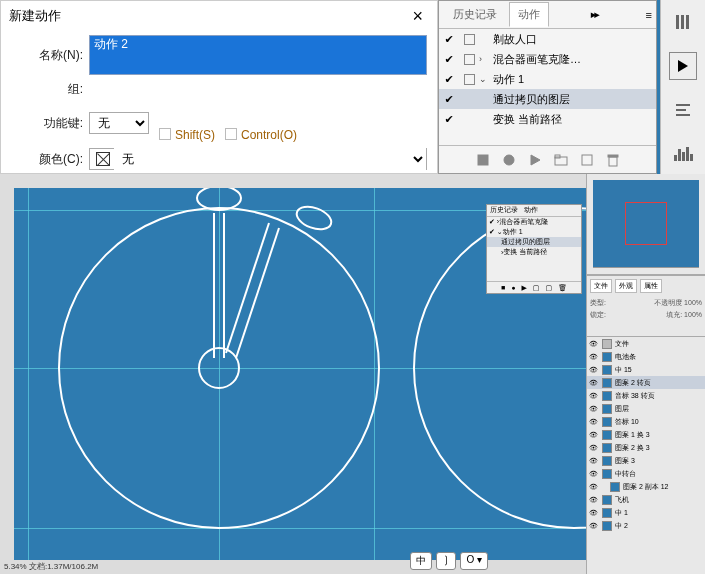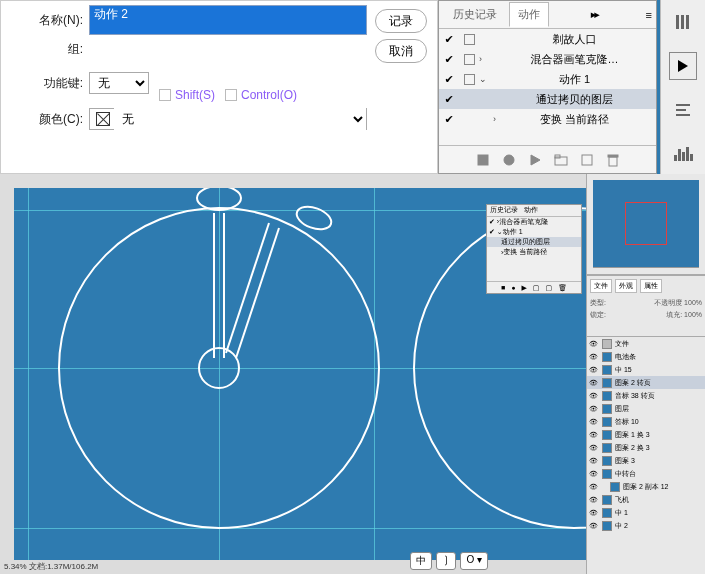--- a/index.html
+++ b/index.html
@@ -7,48 +7,48 @@
 
   
   .dialog { position: absolute; left: 0; top: 0; width: 438px; height: 174px; background: #fff; border: 1px solid #ccc; z-index: 10; }
   .dlg-titlebar { display: flex; justify-content: space-between; align-items: center; height: 30px; padding: 0 8px; }
   .dlg-title { font-size: 13px; }
   .close-x { font-size: 18px; cursor: pointer; padding: 2px 6px; }
   .dlg-body { padding: 4px 10px 10px 10px; display: flex; }
   .dlg-form { flex: 1; }
   .frow { display: flex; align-items: center; margin-bottom: 6px; }
   .flabel { width: 72px; text-align: right; font-size: 12px; margin-right: 6px; color: #222; }
-  .finput { flex: 1; height: 30px; border: 1px solid #8aa0c2; padding: 0 4px; font-size: 12px; }
+  .finput { flex: 1; height: 40px; border: 1px solid #8aa0c2; padding: 0 4px; font-size: 12px; }
   .finput.selected { background: #1a74d8; }
   .finput.selected::placeholder, .finput.selected { color: #fff; }
   .sel-text { color: #fff; font-size: 12px; }
   .fselect { flex: 1; height: 22px; border: 1px solid #aaa; font-size: 12px; padding-left: 4px; background: #fff; }
   .fselect.small { flex: 0 0 60px; }
-  .chklabel { font-size: 12px; margin-left: 10px; color: #8b5cf6; display: flex; align-items: center; margin-top: 24px; }
+  .chklabel { font-size: 12px; margin-left: 10px; color: #a16207; display: flex; align-items: flex-start; margin-top: 24px; }
   .chk { width: 12px; height: 12px; border: 1px solid #bbb; margin-right: 4px; }
   .color-swatch { width: 14px; height: 14px; border: 1px solid #333; margin: 0 4px 0 6px; position: relative; }
   .color-swatch::before, .color-swatch::after { content:""; position:absolute; background:#333; width:140%; height:1px; left:-20%; top:50%; }
   .color-swatch::before { transform: rotate(45deg); }
   .color-swatch::after { transform: rotate(-45deg); }
   .dlg-btns { width: 52px; display: flex; flex-direction: column; gap: 6px; margin-left: 8px; margin-top: 4px; }
   .dbtn { height: 24px; border: 1px solid #aaa; border-radius: 12px; font-size: 12px; background: #fff; }
 
   
   .actions-panel { position: absolute; left: 438px; top: 0; width: 219px; height: 174px; background: #f4f4f4; border: 1px solid #999; }
   .apanel-tabs { height: 28px; display: flex; align-items: center; border-bottom: 1px solid #bbb; padding-left: 6px; gap: 4px; }
   .tab { font-size: 11px; padding: 4px 8px; color: #666; }
   .tab.active { background: #fff; border: 1px solid #bbb; border-bottom: 1px solid #fff; }
   .tab-more { margin-left: auto; font-size: 11px; padding-right: 6px; letter-spacing: -2px; }
   .alist { height: 116px; overflow: hidden; }
   .arow { display: flex; align-items: center; height: 20px; font-size: 11px; }
   .arow .chkcol { width: 20px; text-align: center; }
   .arow .boxcol { width: 20px; }
   .arow .folder-box { width: 11px; height: 11px; border: 1px solid #888; margin: auto; }
   .arow .arrow { width: 14px; font-size: 9px; color: #444; }
-  .arow .label { flex: 1; white-space: nowrap; overflow: hidden; text-overflow: ellipsis; text-align: center; }
+  .arow .label { flex: 1; white-space: nowrap; overflow: hidden; text-overflow: ellipsis; }
   .arow.selected { background: #cfd6e0; }
   .indent1 { padding-left: 14px; }
   .indent2 { padding-left: 0; }
   .apanel-footer { height: 28px; border-top: 1px solid #bbb; display: flex; align-items: center; justify-content: center; gap: 12px; }
   .af-icon { width: 14px; height: 14px; fill: #888; stroke: #888; }
 
   
   .vtools { position: absolute; left: 660px; top: 0; width: 45px; height: 174px; background: #eee; border-left: 1px solid #bbb; display: flex; flex-direction: column; align-items: center; padding-top: 8px; gap: 16px; }
   .vtool { width: 28px; height: 28px; display: flex; align-items: center; justify-content: center; }
   .vtool .tri { width: 0; height: 0; border-left: 10px solid #000; border-top: 6px solid transparent; border-bottom: 6px solid transparent; }
@@ -91,20 +91,24 @@
   .layers-panel .lrow.sel { background:#c8d0dc; }
   .ltabs { display:flex; gap:3px; padding:3px 3px 0 3px; border-top:1px solid #aaa; }
   .ltab { font-size:7px; padding:1px 3px; background:#fff; border:1px solid #bbb; }
 
   .statusbar { position:absolute; bottom:0; left:0; width:586px; height:14px; background:#dcdcdc; font-size:8px; padding:1px 4px; color:#333; }
 </style>
 </head>
 <body>
 
 <div class="dialog">
+  <div class="dlg-titlebar">
+    <span class="dlg-title">新建动作</span>
+    <span class="close-x">×</span>
+  </div>
   <div class="dlg-body">
     <div class="dlg-form">
       <div class="frow">
         <span class="flabel">名称(N):</span>
         <div class="finput selected">
           <span class="sel-text">动作 2</span>
         </div>
       </div>
       <div class="frow">
         <span class="flabel">组:</span>
@@ -125,24 +129,20 @@
       </div>
       <div class="frow">
         <span class="flabel">颜色(C):</span>
         <div style="flex:1; display:flex; align-items:center; border:1px solid #aaa; height:22px;">
           <span class="color-swatch"></span>
           <select class="fselect" style="border:none; flex:1;">
             <option>无</option>
           </select>
         </div>
       </div>
-    </div>
-    <div class="dlg-btns">
-      <button class="dbtn">记录</button>
-      <button class="dbtn">取消</button>
     </div>
   </div>
 </div>
 
 <div class="actions-panel">
   <div class="apanel-tabs">
     <span class="tab">历史记录</span>
     <span class="tab active">动作</span>
     <span class="tab-more">▸▸</span>
     <span class="tab-more">≡</span>

